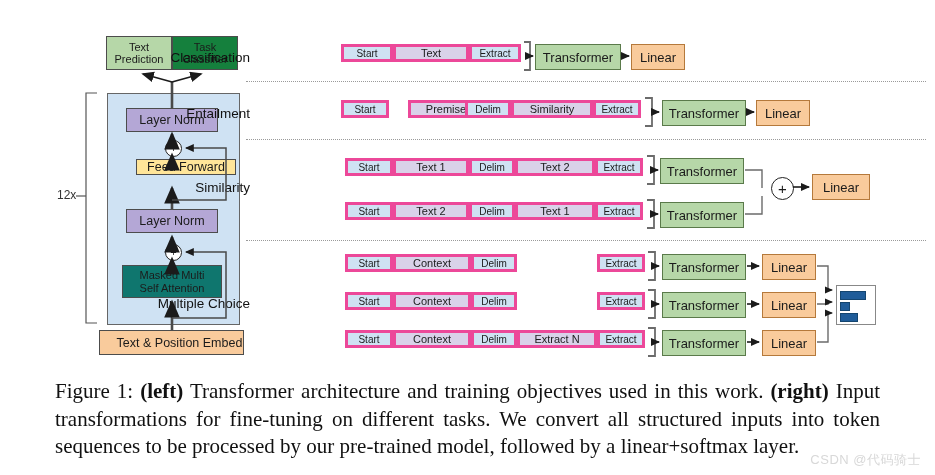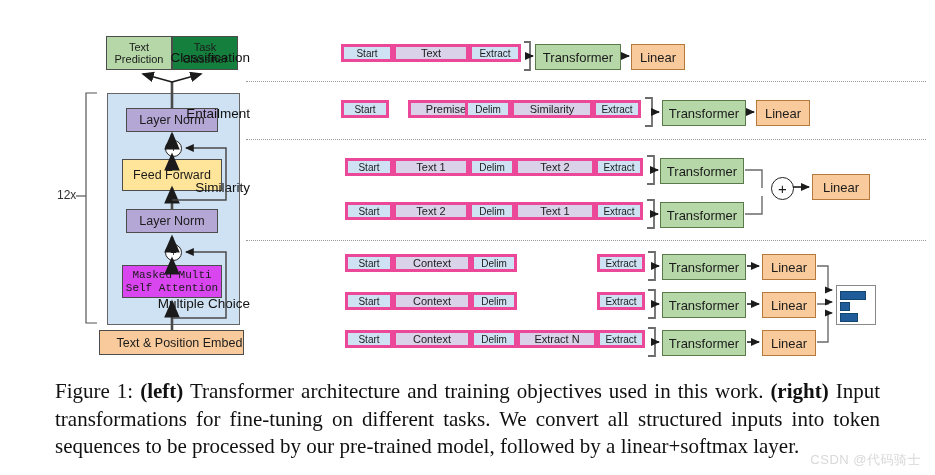--- a/index.html
+++ b/index.html
@@ -18,21 +18,21 @@
     text-align:center;line-height:1.12;
     white-space:pre-line;
     font-family:"Liberation Sans", sans-serif;
   }
 
   
   .green-light{background:#b6d7a8;}
   .green-dark{background:#15803d;}
   .purple{background:#b4a7d6;}
   .yellow{background:#ffe599;}
-  .pink{background:#d946ef;font-family:Liberation Mono, monospace;}
+  .pink{background:#0f766e;}
   .orange{background:#f9cb9c;}
   .bluebox{background:#cfe2f3;border:1px solid #666;}
 
   .lbl-sm{font-size:11px;}
   .lbl-md{font-size:12.5px;}
 
   
   svg.overlay{position:absolute;left:0;top:0;width:935px;height:475px;pointer-events:none;}
 
   
@@ -97,21 +97,21 @@
 <div id="figure">
 
   <div class="blk green-light lbl-sm" style="left:106px;top:36px;width:66px;height:34px;">Text
 Prediction</div>
   <div class="blk green-dark lbl-sm" style="left:172px;top:36px;width:66px;height:34px;">Task
 Classifier</div>
 
   <div class="bluebox" style="position:absolute;left:107px;top:93px;width:131px;height:230px;"></div>
 
   <div class="blk purple lbl-md" style="left:126px;top:108px;width:92px;height:24px;">Layer Norm</div>
-  <div class="blk yellow lbl-md" style="left:122px;top:159px;width:100px;height:32px;">Feed Forward</div>
+  <div class="blk yellow lbl-md" style="left:136px;top:159px;width:100px;height:16px;">Feed Forward</div>
   <div class="blk purple lbl-md" style="left:126px;top:209px;width:92px;height:24px;">Layer Norm</div>
   <div class="blk pink lbl-sm" style="left:122px;top:265px;width:100px;height:33px;">Masked Multi
 Self Attention</div>
 
   <div class="blk orange lbl-md" style="left:99px;top:330px;width:145px;height:25px;padding-left:16px;">Text &amp; Position Embed</div>
 
   <div style="position:absolute;left:57px;top:188px;font-size:12px;color:#333;">12x</div>
 
   <div style="position:absolute;left:165px;top:140px;width:15px;height:15px;border:1.4px solid #222;border-radius:50%;background:#fff;display:flex;align-items:center;justify-content:center;font-size:11px;line-height:1;">+</div>
   <div style="position:absolute;left:165px;top:244px;width:15px;height:15px;border:1.4px solid #222;border-radius:50%;background:#fff;display:flex;align-items:center;justify-content:center;font-size:11px;line-height:1;">+</div>

